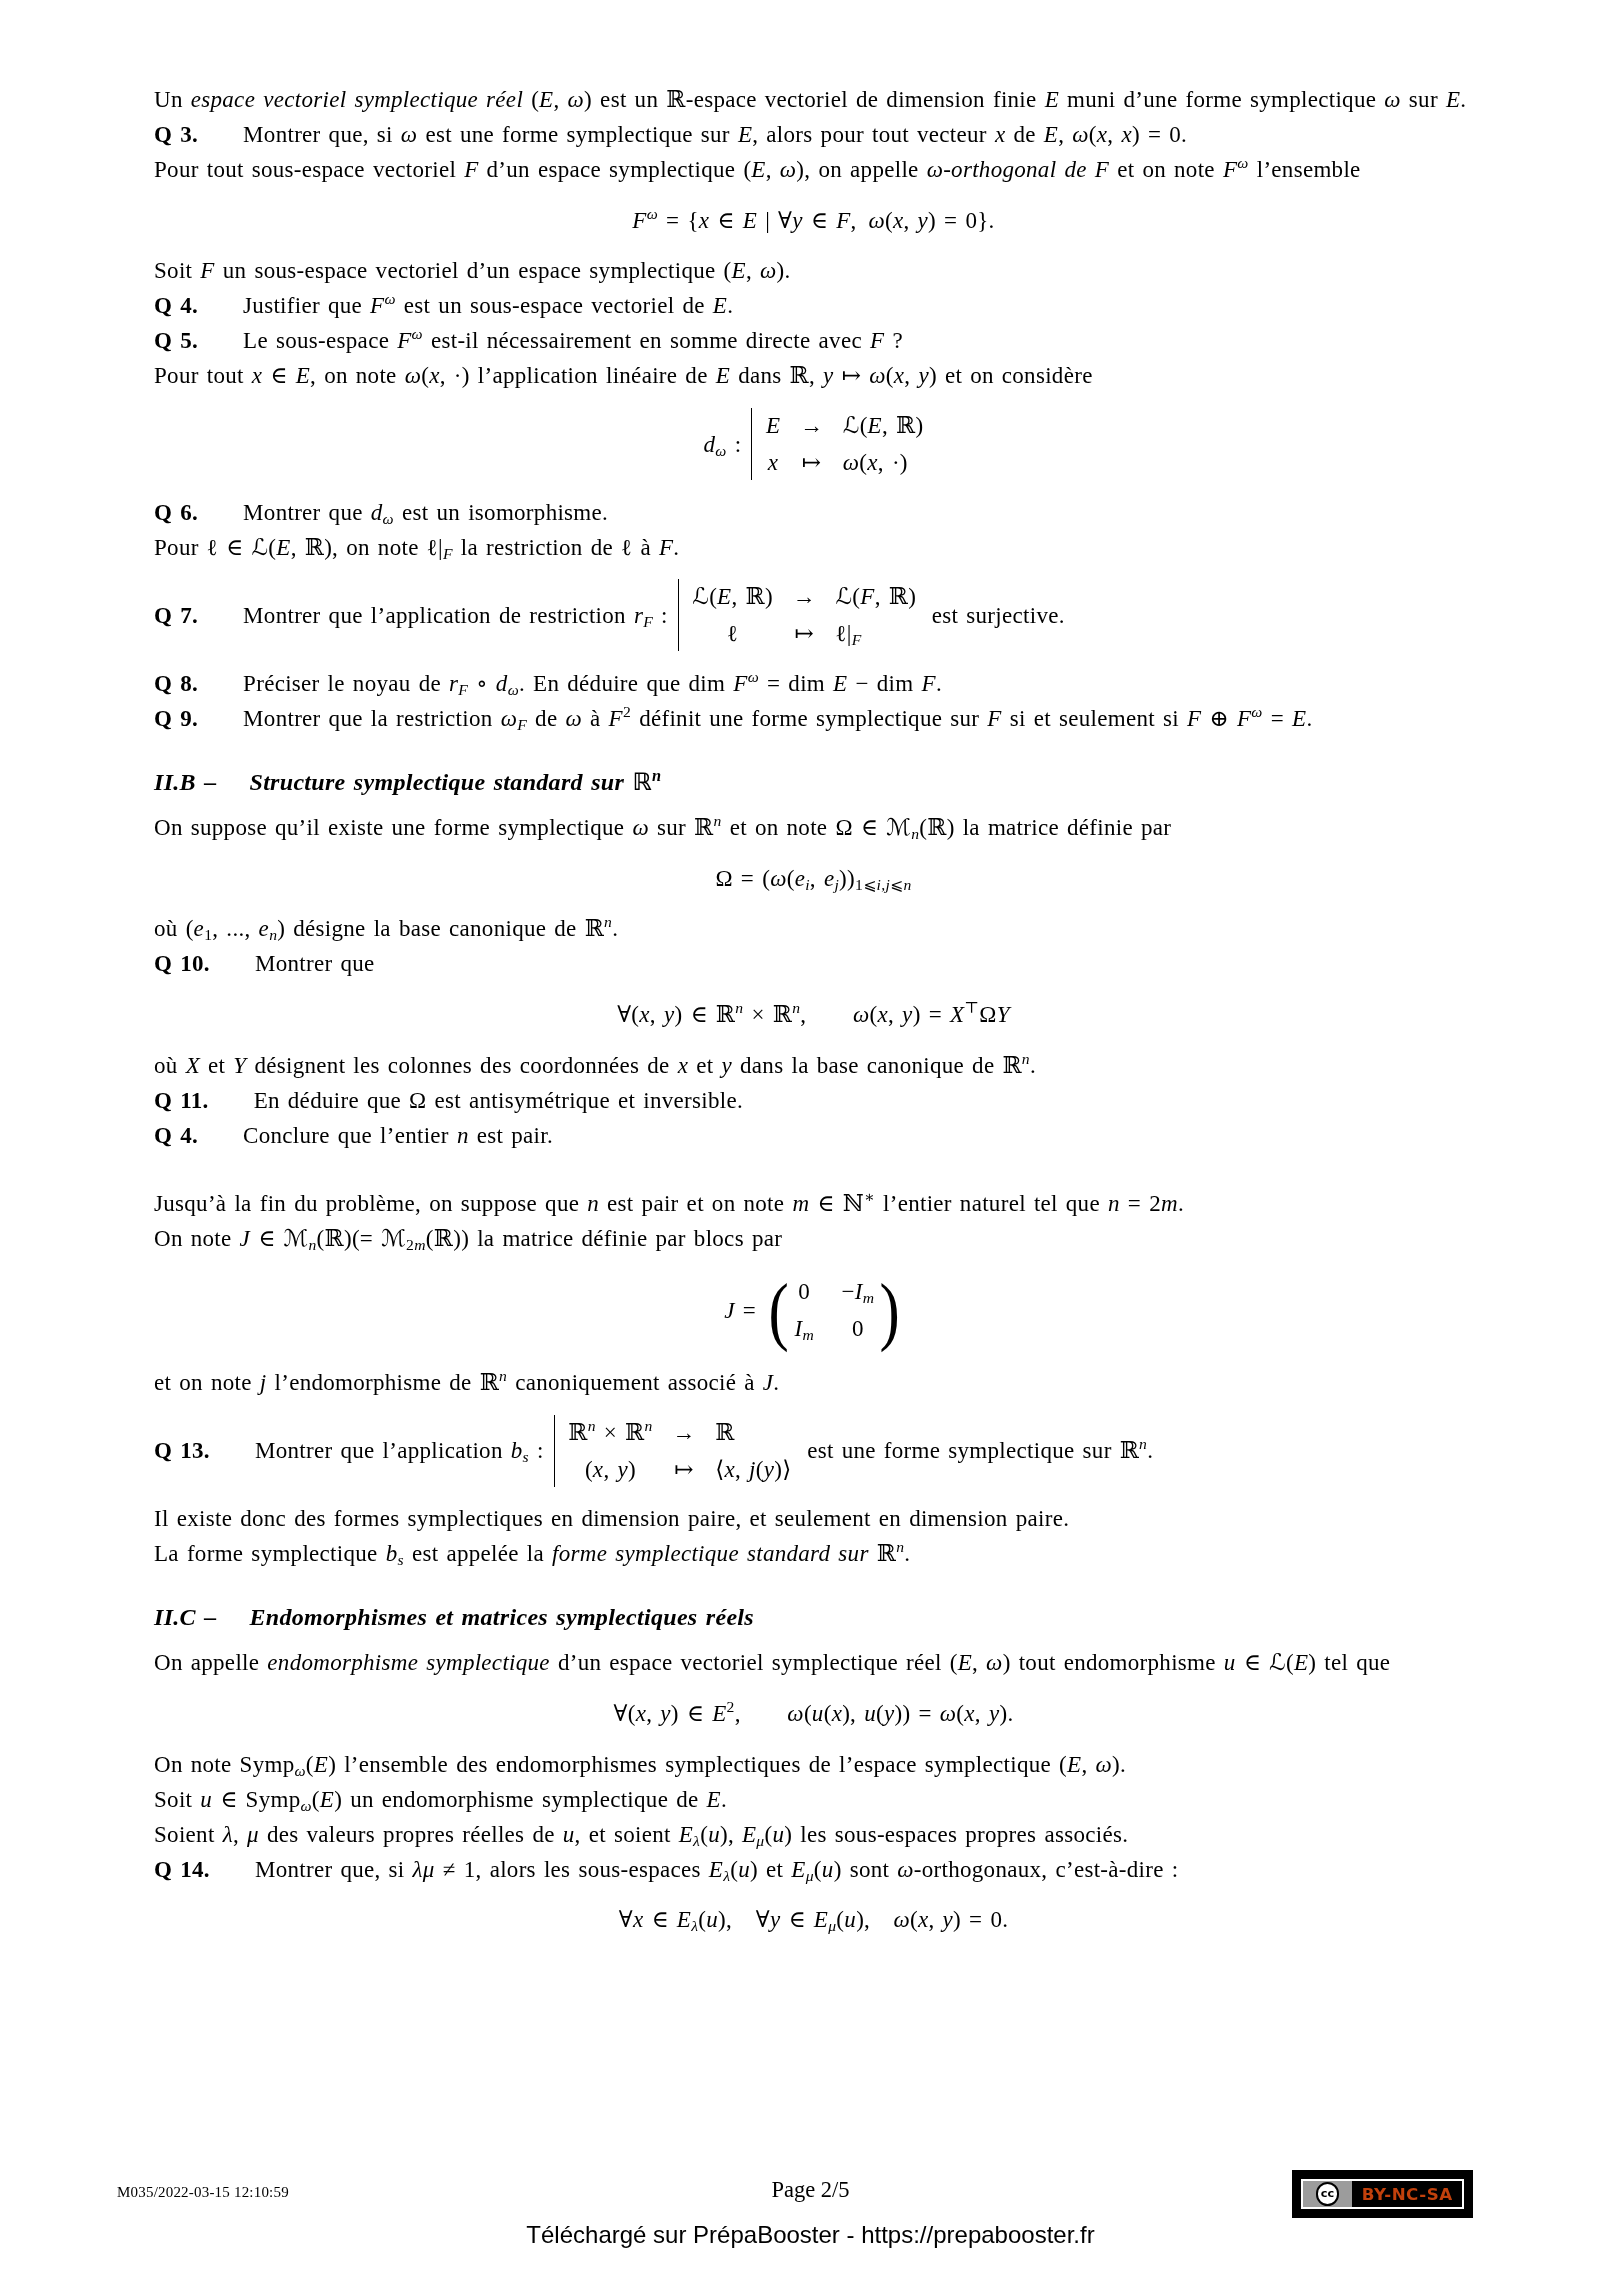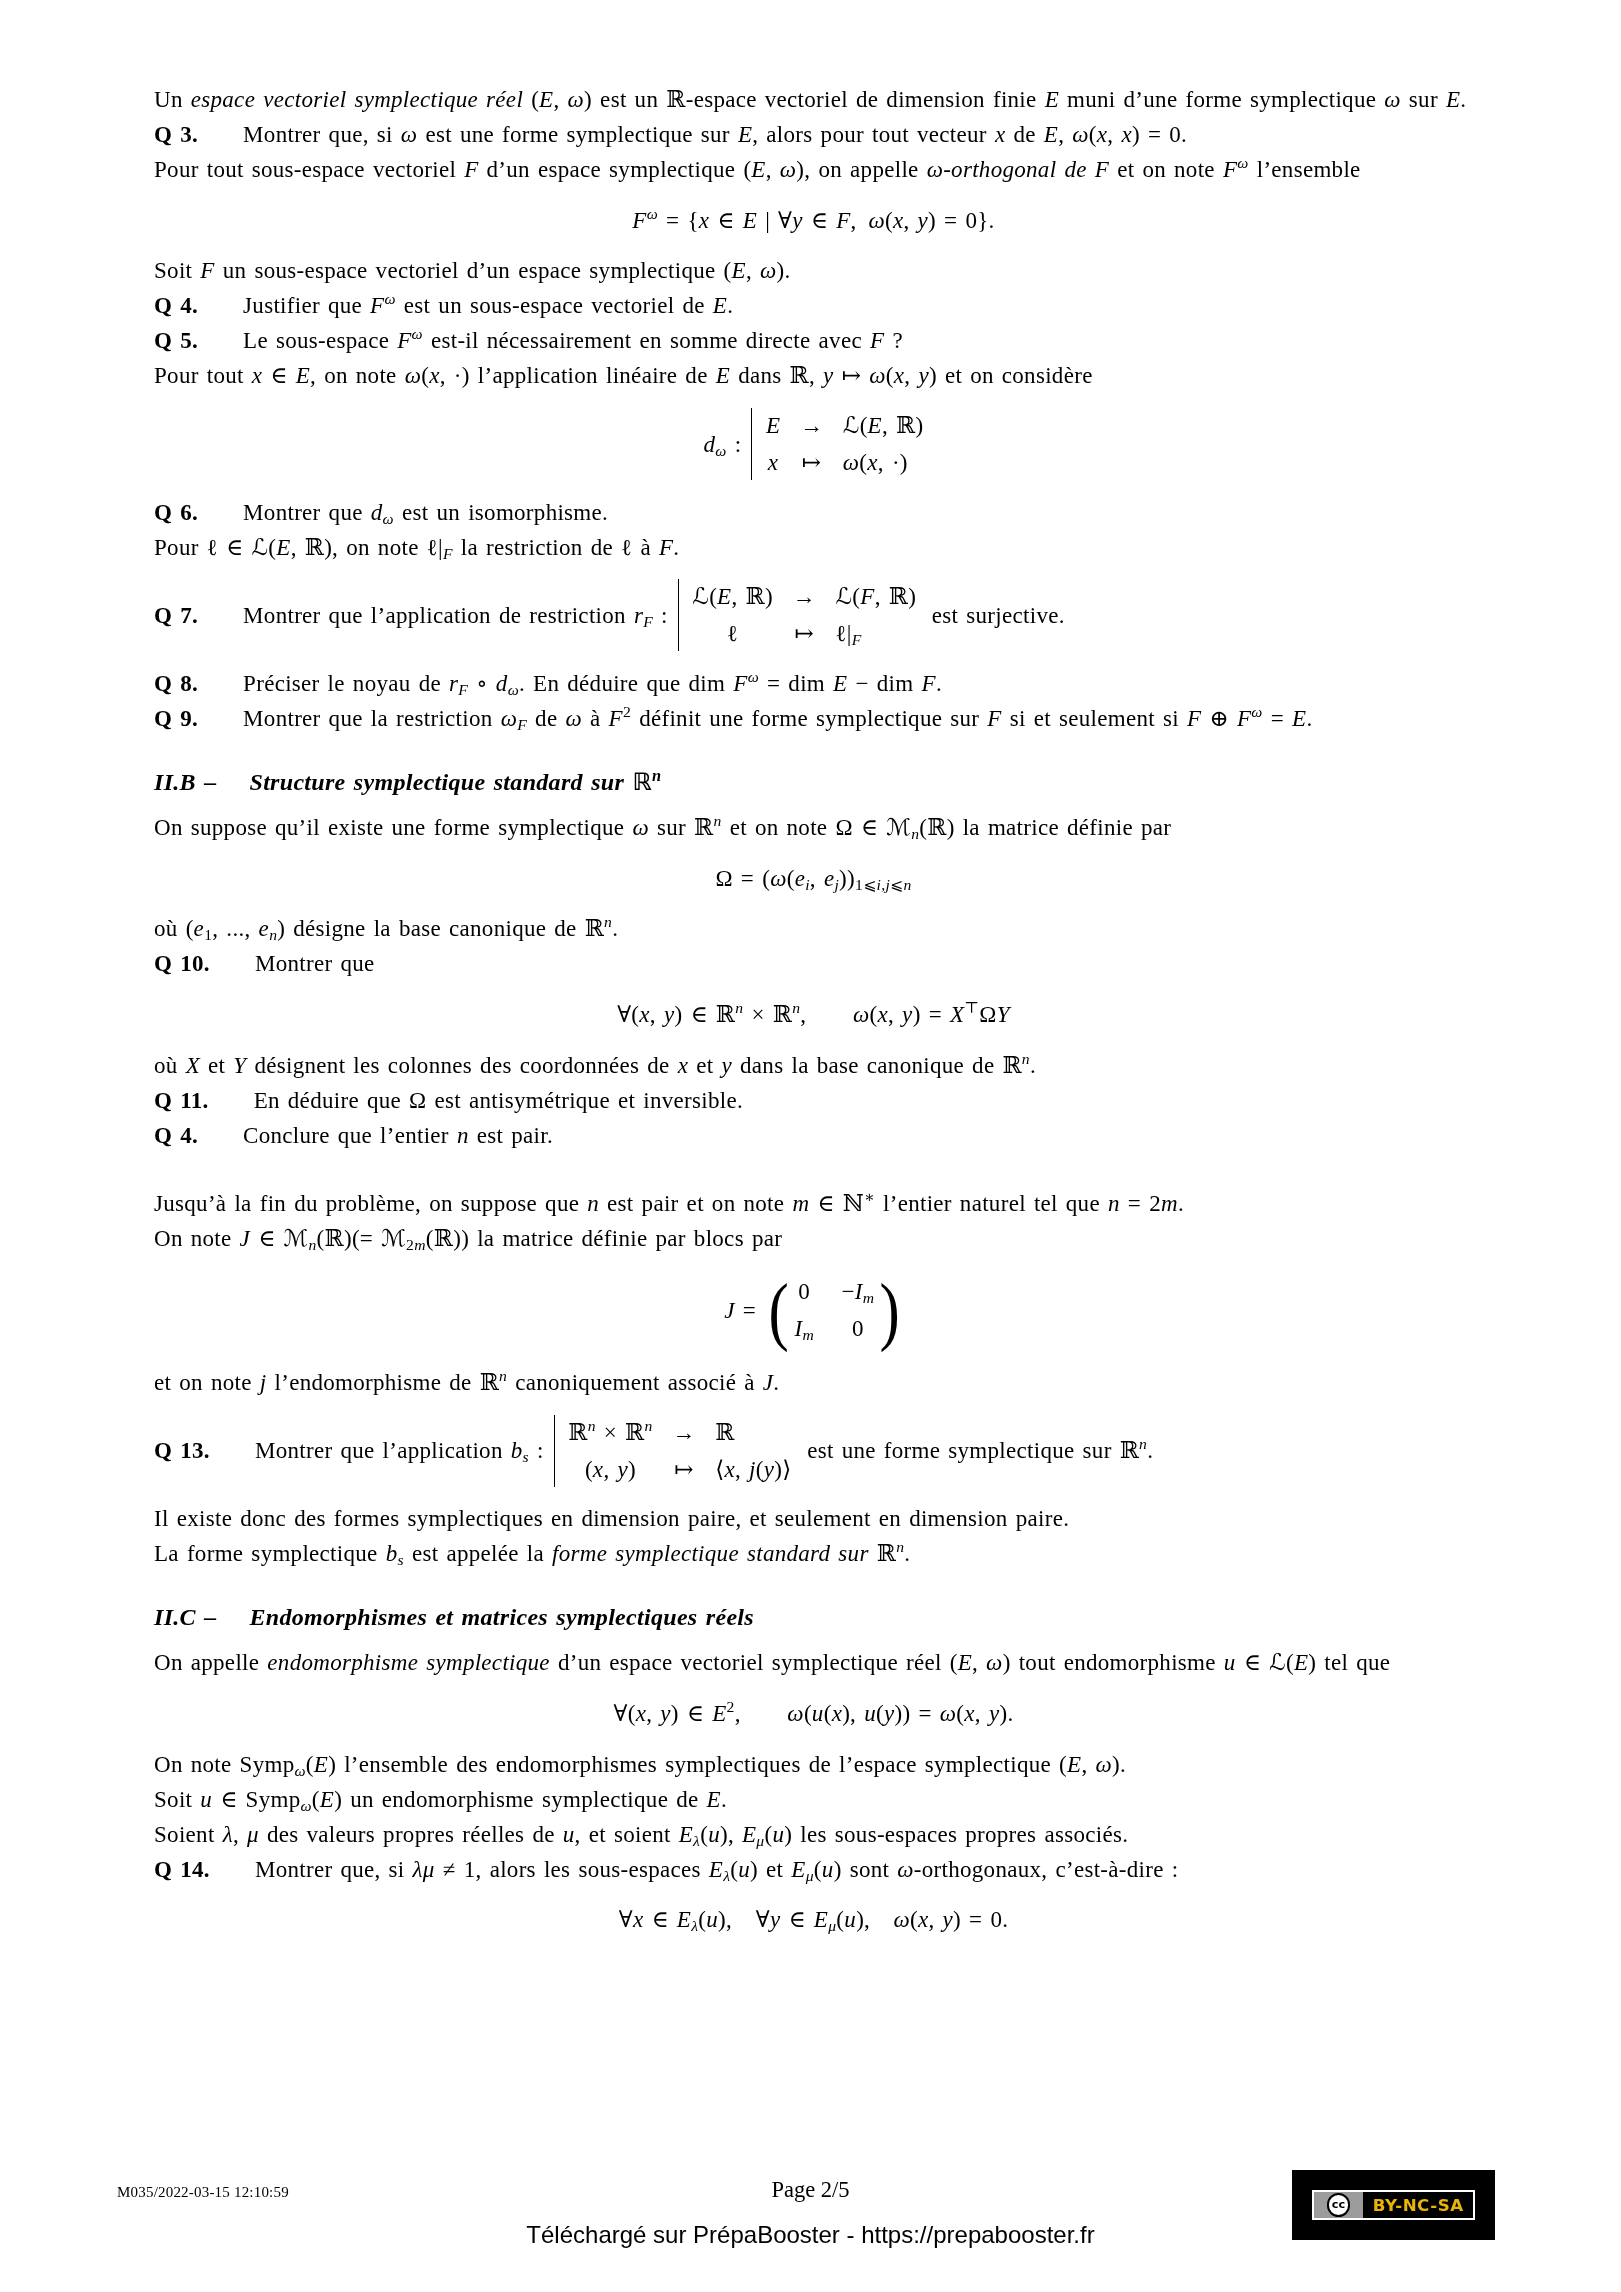--- a/index.html
+++ b/index.html
@@ -67,32 +67,32 @@
   .footer-page {
     position:absolute; left:0; top:2177px; width:1621px;
     text-align:center; font-size:22.5px;
   }
   .footer-download {
     position:absolute; left:0; top:2221px; width:1621px;
     text-align:center;
     font-family:"Liberation Sans","DejaVu Sans",sans-serif;
     font-size:24px;
   }
-  .badge { position:absolute; left:1292px; top:2170px; background:#000; padding:20px; display:inline-block; }
+  .badge { position:absolute; left:1292px; top:2170px; background:#000; padding:9px; display:inline-block; }
   .badge-inner { border:2px solid #fff; display:flex; align-items:stretch; height:25.5px; }
   .cc-cell { background:#9c9c9c; width:49px; display:flex; align-items:center; justify-content:center; }
   .cc-circle {
     width:19.6px; height:19.6px; border-radius:50%;
     background:#fff; border:2.9px solid #000; color:#000;
     font-weight:700; font-size:11.3px;
     display:flex; align-items:center; justify-content:center;
     font-family:"DejaVu Sans","Liberation Sans",sans-serif;
   }
   .badge-label {
-    background:#000; color:#eab308;
+    background:#000; color:#c2410c;
     display:flex; align-items:center;
     padding:0 9.8px;
     font-family:"DejaVu Sans","Liberation Sans",sans-serif;
     font-weight:700; font-size:16.7px; letter-spacing:0.5px;
   }
 </style>
 </head>
 <body>
 
 <div class="page">

